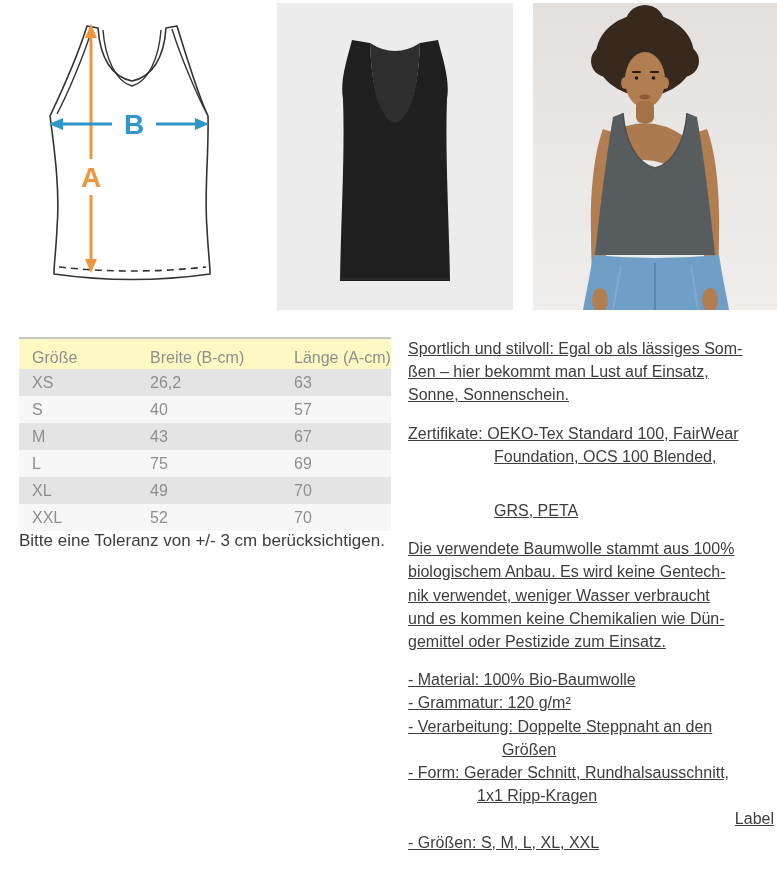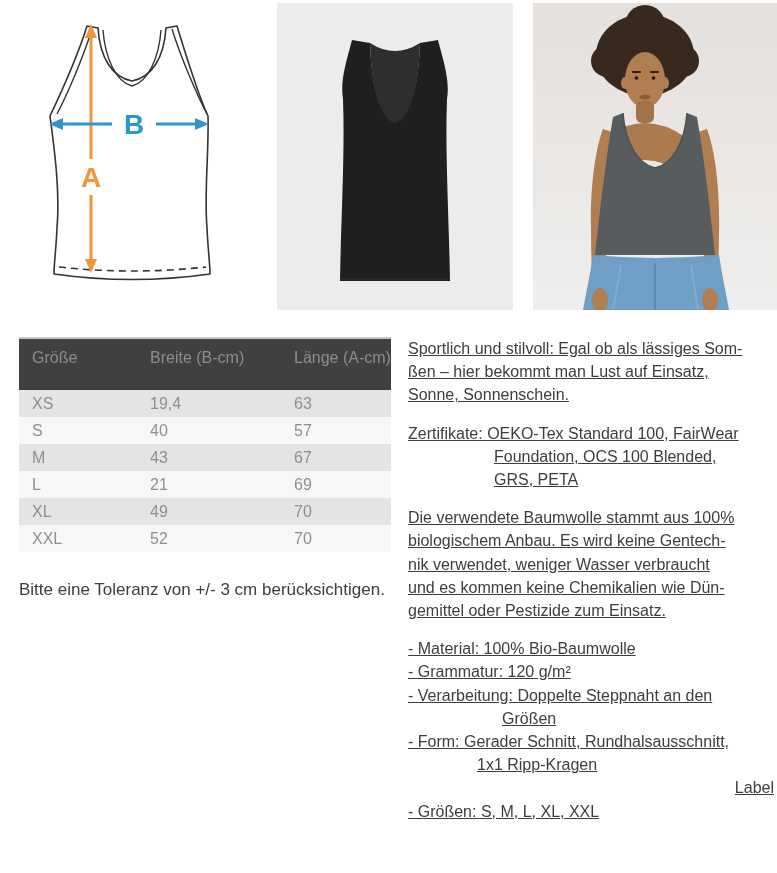--- a/index.html
+++ b/index.html
@@ -19,25 +19,25 @@
   
   #diagram{left:0;top:3px;width:262px;height:312px;}
   #product-photo{left:277px;top:3px;width:236px;height:307px;background:var(--photo-bg);}
   #model-photo{left:533px;top:3px;width:244px;height:307px;}
 
   
   #table-block{left:19px;top:337px;width:372px;}
   table.size{width:100%;border-collapse:collapse;table-layout:fixed;
     border-top:2px solid var(--table-border);font-size:16px;color:var(--table-text);}
   table.size col.c1{width:118px;} table.size col.c2{width:144px;} table.size col.c3{width:110px;}
-  table.size th{font-weight:normal;text-align:left;padding:10px 0 23px 13px;background:#404040;}
+  table.size th{font-weight:normal;text-align:left;padding:10px 0 2px 13px;background:#fef9c3;}
   table.size td{padding:0 0 0 13px;height:27px;vertical-align:middle;margin-top:28px;}
   table.size tbody tr:nth-child(odd){background:var(--row-odd);}
   table.size tbody tr:nth-child(even){background:var(--row-even);}
-  .tolerance-note{margin-top:28px;font-size:17px;color:var(--body-text);}
+  .tolerance-note{font-size:17px;color:var(--body-text);}
 
   
   #description{left:408px;top:337px;width:366px;font-size:16px;line-height:23.2px;
     color:var(--body-text);}
   #description .para{margin-bottom:15px;text-decoration:underline;}
   #description .para:last-child{margin-bottom:8px;}
 
   
   .outline{fill:#ffffff;stroke:var(--outline);stroke-width:1.6;stroke-linejoin:round;}
   .trim{fill:none;stroke:var(--outline);stroke-width:1.4;}
@@ -171,36 +171,36 @@
       <thead>
           <tr>
             <th>Größe</th>
             <th>Breite (B-cm)</th>
             <th>Länge (A-cm)</th>
           </tr>
         </thead>
       <tbody>
           <tr>
             <td>XS</td>
-            <td>19,4</td>
+            <td>26,2</td>
             <td>63</td>
           </tr>
           <tr>
             <td>S</td>
             <td>40</td>
             <td>57</td>
           </tr>
           <tr>
             <td>M</td>
             <td>43</td>
             <td>67</td>
           </tr>
           <tr>
             <td>L</td>
-            <td>21</td>
+            <td>75</td>
             <td>69</td>
           </tr>
           <tr>
             <td>XL</td>
             <td>49</td>
             <td>70</td>
           </tr>
           <tr>
             <td>XXL</td>
             <td>52</td>
@@ -213,21 +213,21 @@
 
   <div class="abs" id="description">
       <div class="para">
         <div>Sportlich und stilvoll: Egal ob als lässiges Som-</div>
         <div>ßen – hier bekommt man Lust auf Einsatz,</div>
         <div>Sonne, Sonnenschein.</div>
       </div>
       <div class="para">
         <div>Zertifikate: OEKO-Tex Standard 100, FairWear</div>
         <div style="padding-left: 86px;">Foundation, OCS 100 Blended,</div>
-        <div style="padding-left: 86px;">GRS, PETA</div>
+        <div style="padding-left: 86px; margin-top: 31px;">GRS, PETA</div>
       </div>
       <div class="para">
         <div>Die verwendete Baumwolle stammt aus 100%</div>
         <div>biologischem Anbau. Es wird keine Gentech-</div>
         <div>nik verwendet, weniger Wasser verbraucht</div>
         <div>und es kommen keine Chemikalien wie Dün-</div>
         <div>gemittel oder Pestizide zum Einsatz.</div>
       </div>
       <div class="para">
         <div>- Material: 100% Bio-Baumwolle</div>

